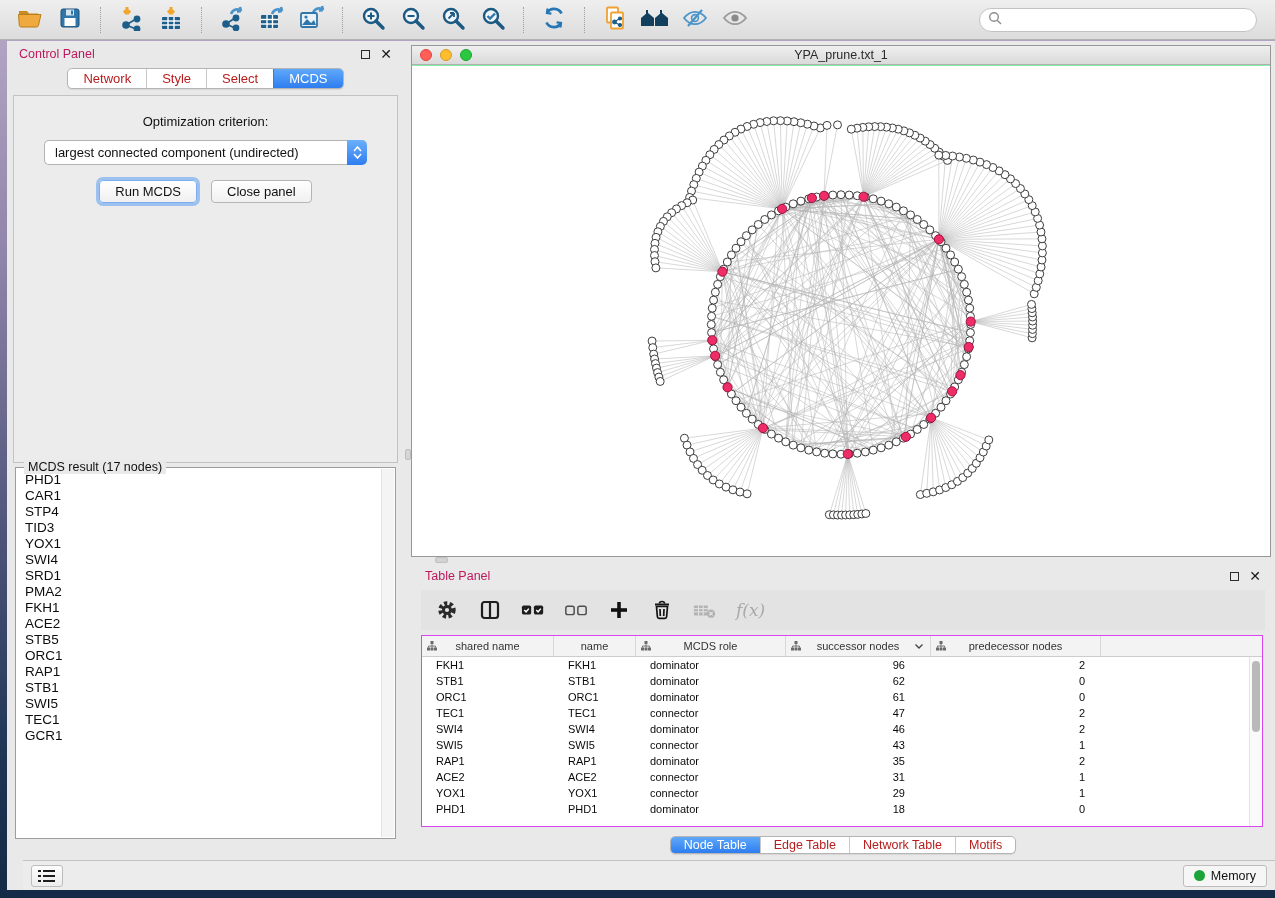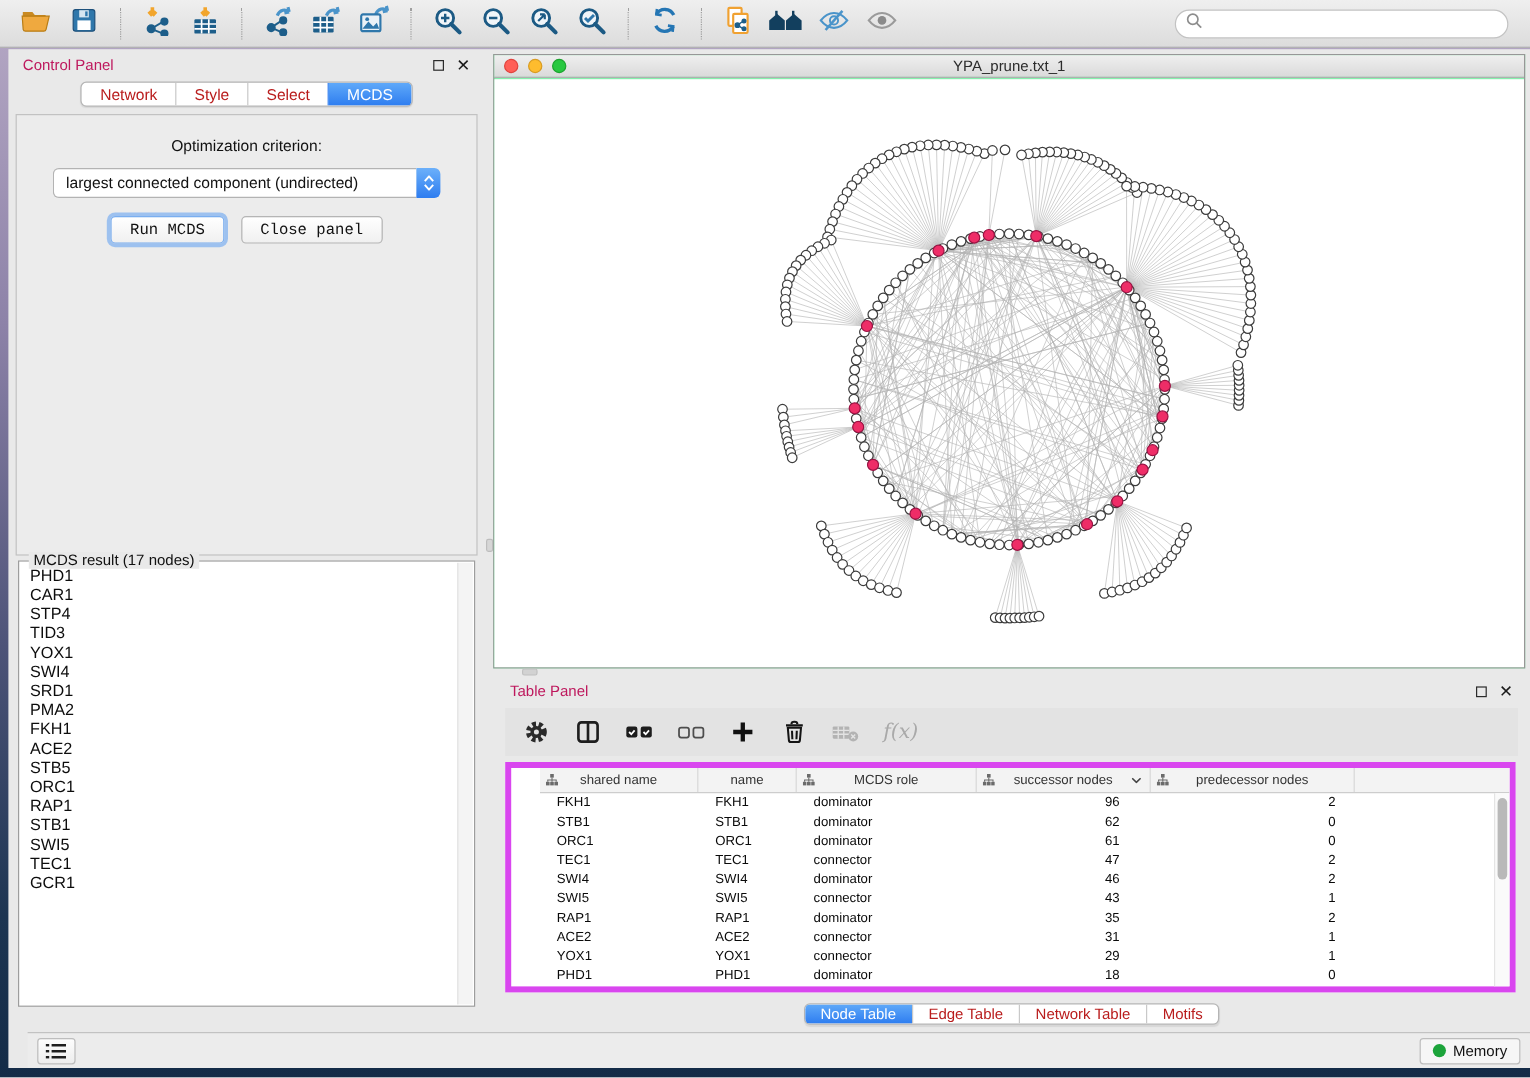--- a/index.html
+++ b/index.html
@@ -41,21 +41,21 @@
   .opt-label { margin-top:18px; font-size:13px; color:#111; }
   .select-row { margin:11px 30px 0 30px; height:25px; display:flex; }
   .mac-select { flex:1; background:#fff; border:1px solid #b3b3b3; border-right:none;
                 border-radius:5px 0 0 5px; display:flex; align-items:center; padding-left:10px;
                 font-size:13px; color:#111; }
   .mac-stepper { width:20px; border-radius:0 5px 5px 0; background:linear-gradient(#6cb0fa,#2e7df0);
                  display:flex; flex-direction:column; align-items:center; justify-content:center; gap:1px; }
   .mac-stepper svg { display:block; }
   .btn-row { margin-top:15px; display:flex; justify-content:center; gap:14px; }
   .mac-btn { height:23px; padding:0 15px; font-size:13px; color:#111; background:linear-gradient(#ffffff,#f0f0f0);
-             border:1px solid #b5b5b5; border-radius:4px;font-family:Liberation Mono, monospace; }
+             border:1px solid #b5b5b5; border-radius:4px; }
   .mac-btn.focus { box-shadow:0 0 0 3px rgba(92,159,243,.55); border-color:#7aaef0; }
 
   .fieldset { position:absolute; left:8px; right:8px; top:426px; height:372px;
               border:1px solid #9d9d9d; background:#fff; }
   .fieldset-legend { position:absolute; top:-8px; left:8px; background:#e9e9e9; padding:0 4px;
                      font-size:12.5px; color:#111; }
   .mcds-list { position:absolute; left:1px; right:14px; top:4px; bottom:1px; overflow:hidden;
                font-size:13.5px; color:#0d0d0d; }
   .mcds-list div { padding:0 0 0 8px; line-height:16px; }
   .list-scroll { position:absolute; right:1px; top:1px; bottom:1px; width:13px; background:#f4f4f4;
@@ -84,21 +84,21 @@
 
   
   .table-panel { position:absolute; left:404px; top:524px; right:0; bottom:30px; }
   .tp-header { height:22px; display:flex; align-items:center; padding:0 14px; }
   .tp-toolbar { margin:3px 10px 0 10px; height:40px; background:#e3e3e3; display:flex; align-items:center;
                 padding-left:14px; gap:19px; }
   .tp-tool { width:24px; height:24px; display:flex; align-items:center; justify-content:center; }
   .fx-label { font-family:"DejaVu Serif",serif; font-style:italic; font-size:17px; color:#a9a9a9; }
 
   .tbl-wrap { position:absolute; left:10px; right:12px; top:70px; bottom:33px; background:#fff;
-              border:5px solid #d946ef; overflow:hidden;padding-left:24px; }
+              border:1px solid #d946ef; overflow:hidden; }
   .tbl-grid { display:grid; grid-template-columns:132px 82px 150px 145px 170px 1fr; }
   .tbl-head { background:#f3f3f3; border-bottom:1px solid #cdcdcd; }
   .th { position:relative; height:20px; font-size:11px; color:#333; display:flex; align-items:center;
         justify-content:center; border-right:1px solid #d8d8d8; gap:4px; }
   .th .h-icon { position:absolute; left:5px; top:5px; }
   .th .sort { position:absolute; right:7px; top:8px; }
   .th.filler { border-right:none; }
   .tr { height:16px; }
   .td { font-size:11px; color:#0a0a0a; line-height:16px; padding-left:14px; white-space:nowrap; }
   .td.num { text-align:right; padding-left:0; }

